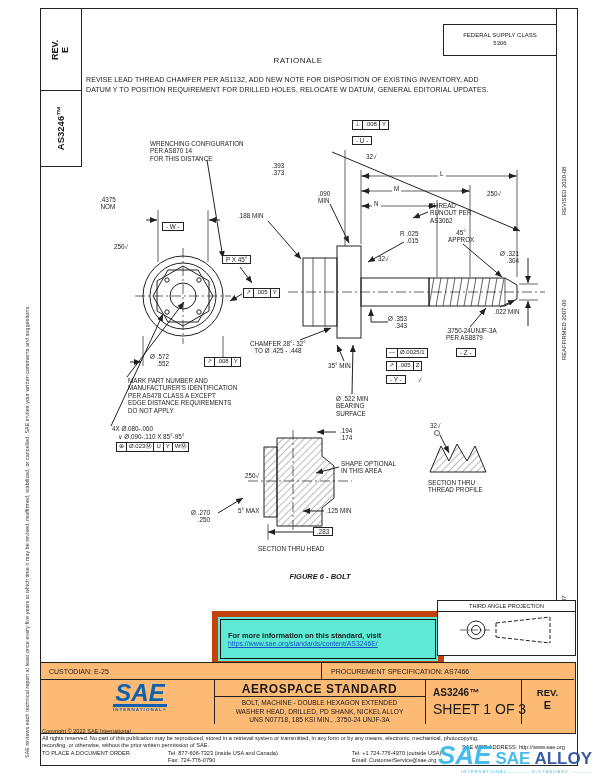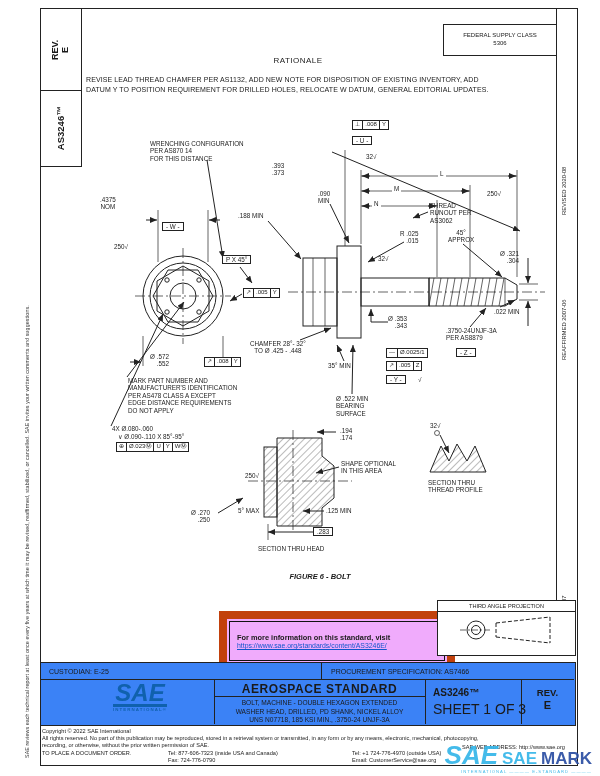--- a/index.html
+++ b/index.html
@@ -27,30 +27,30 @@
   .ann.center{text-align:center;}
   .ann.right{text-align:right;}
   .ann.wbg{background:#fff;padding:0 2px;}
   .ann .bx{border:1px solid #222;padding:0 3px;display:inline-block;background:#fff;}
   .fcf{display:inline-flex;border:1px solid #222;background:#fff;}
   .fcf span{border-right:1px solid #222;padding:0 2px;font-size:6px;line-height:1.3;}
   .fcf span:last-child{border-right:none;}
   .figcap{position:absolute;left:240px;top:572px;width:160px;text-align:center;
        font-size:7.5px;font-weight:bold;font-style:italic;}
   
-  .infobox{position:absolute;left:219px;top:611px;width:220px;height:44px;border:8px solid #c2410c;background:#f0abfc;}
+  .infobox{position:absolute;left:212px;top:611px;width:220px;height:44px;border:6px solid #c2410c;background:#5eead4;}
   .infobox .in2{position:absolute;inset:2px;border:1px solid #111;display:flex;flex-direction:column;
        justify-content:center;padding-left:7px;}
   .infobox .l1{font-size:7.4px;font-weight:bold;}
   .infobox a{font-size:6.9px;color:#1155cc;text-decoration:underline;}
   
   .projbox{position:absolute;left:437px;top:600px;width:139px;height:56px;border:1.5px solid #222;background:#fff;box-sizing:border-box;}
   .projbox .lab{border-bottom:1px solid #222;text-align:center;font-size:5.6px;padding:2px 0;}
   
-  .tblock{position:absolute;left:40px;top:662px;width:536px;height:64px;border:1.5px solid #222;background:#3b82f6;box-sizing:border-box;}
+  .tblock{position:absolute;left:40px;top:662px;width:536px;height:72px;border:1.5px solid #222;background:#fdba74;box-sizing:border-box;}
   .tb-line{position:absolute;background:#222;}
   .tb-cell{position:absolute;display:flex;align-items:center;font-size:7px;}
   .tb-title{position:absolute;text-align:center;font-weight:bold;font-size:12px;letter-spacing:.6px;}
   .tb-sub{position:absolute;text-align:center;font-size:6.6px;line-height:1.3;}
   .tb-num{position:absolute;font-size:10px;font-weight:bold;}
   .tb-sheet{position:absolute;font-size:14px;}
   .tb-rev{position:absolute;text-align:center;font-weight:bold;}
   .saelogo{position:absolute;left:95px;top:682px;width:90px;text-align:center;}
   .saelogo .big{font-size:24px;font-weight:bold;font-style:italic;color:#1061ad;line-height:.9;
        border-bottom:3px solid #1061ad;display:inline-block;padding:0 2px;}
@@ -427,18 +427,18 @@
   <div class="ft" style="left:168px;top:750px;">Tel: 877-606-7323 (inside USA and Canada)</div>
   <div class="ft" style="left:352px;top:750px;">Tel: +1 724-776-4970 (outside USA)</div>
   <div class="ft" style="left:168px;top:757px;">Fax: 724-776-0790</div>
   <div class="ft" style="left:352px;top:757px;">Email: CustomerService@sae.org</div>
   <div class="ft" style="left:462px;top:744px;">SAE WEB ADDRESS: http://www.sae.org</div>
 
   <div class="wm">
     <div class="row">
       <span class="logo">SAE</span>
       <span class="t1">SAE</span>
-      <span class="t2">MARK</span>
+      <span class="t2">ALLOY</span>
     </div>
     <div class="sub">INTERNATIONAL ————  E-STANDARD ————</div>
   </div>
 
 </div>
 
 </body></html>

